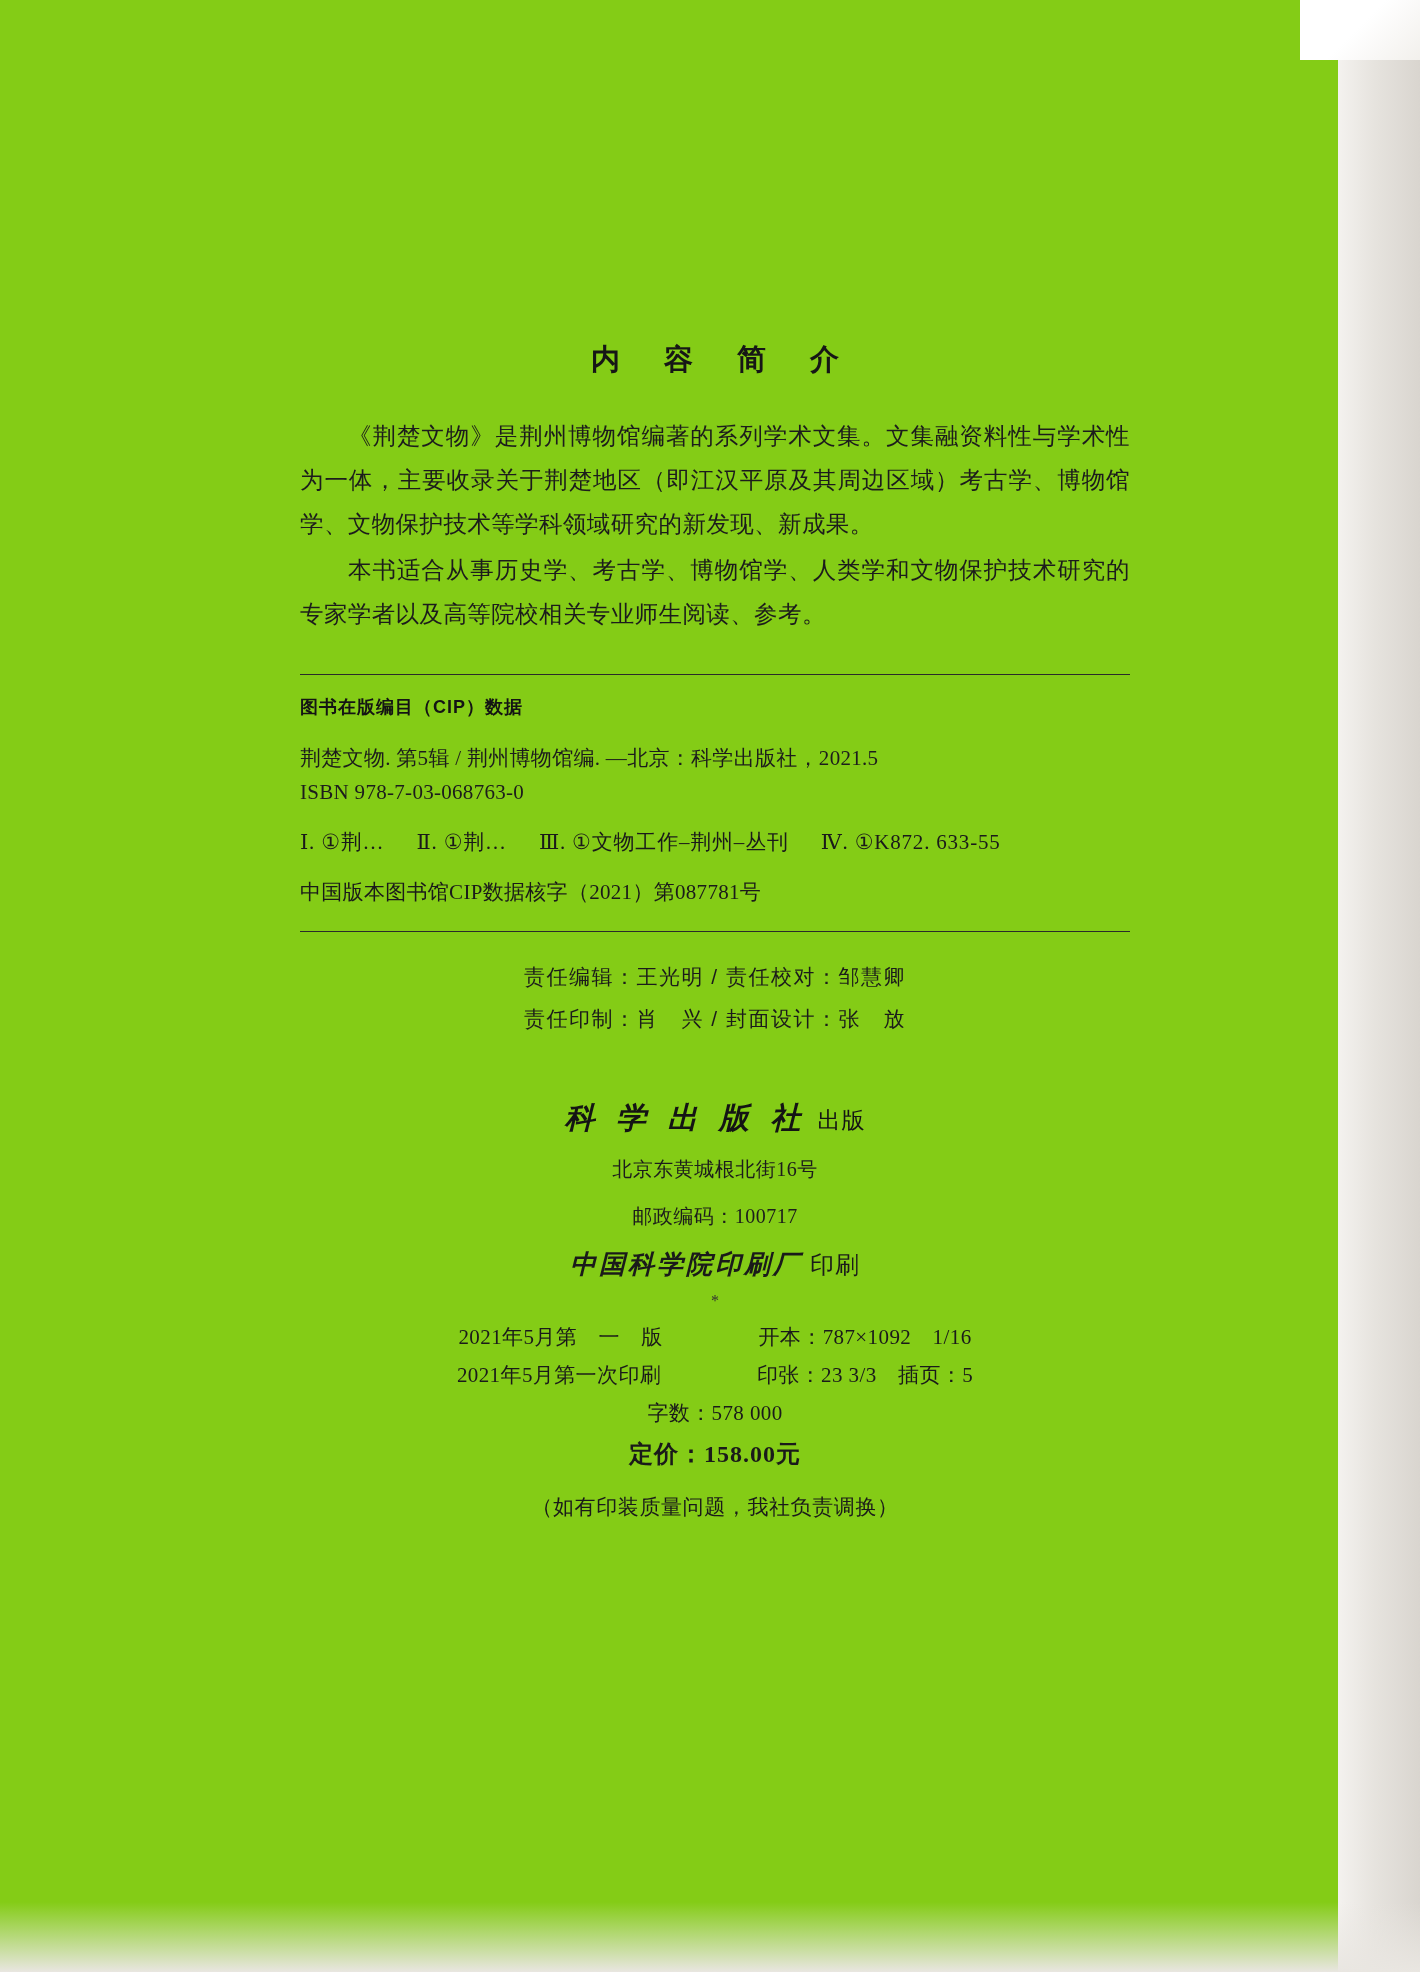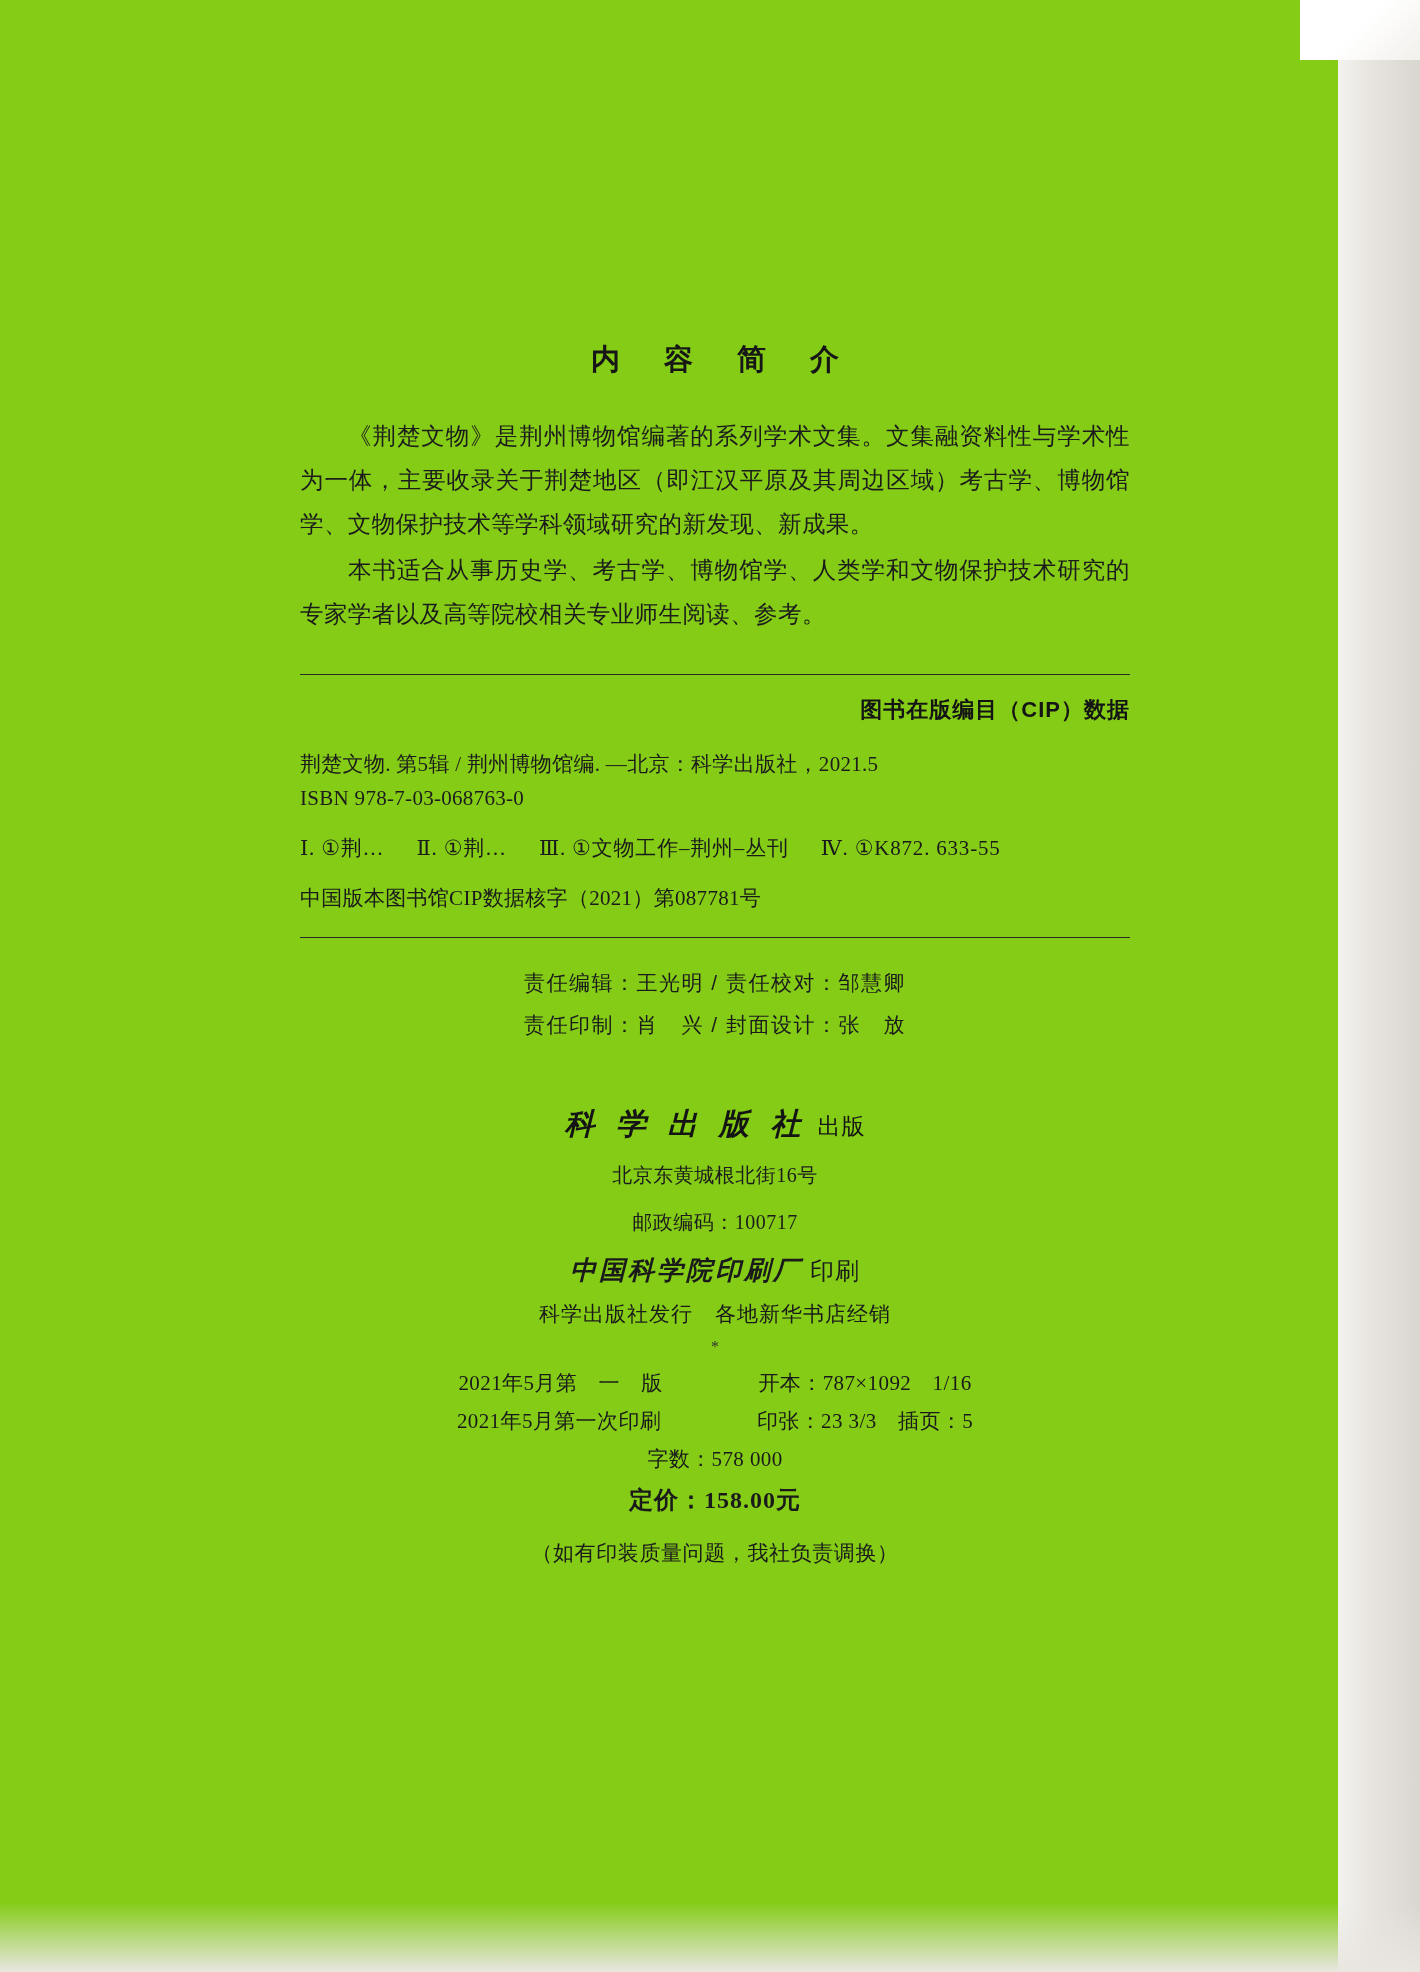--- a/index.html
+++ b/index.html
@@ -93,27 +93,26 @@
     margin: 0;
   }
   .rule-top { margin-top: 38px; }
   .rule-mid { margin-top: 22px; }
 
   
   .cip {
     padding-top: 20px;
   }
   .cip-title {
-    font-size: 22px;
+    font-size: 18px;
     font-weight: bold;
     font-family: "Liberation Sans", "DejaVu Sans", sans-serif;
     letter-spacing: 1px;
     margin-bottom: 22px;
     color: #141414;
-    text-align: right;
   }
   .cip-line {
     font-size: 21px;
     line-height: 34px;
     color: #1c1c1c;
     letter-spacing: 0.3px;
   }
   .cip-gap { height: 16px; }
   .cip-class {
     font-size: 21px;
@@ -267,21 +266,20 @@
 
     <div class="imprint">
       <div class="press-line">
         <span class="press-logo">科 学 出 版 社</span><span class="press-suffix">出版</span>
       </div>
       <div class="addr">北京东黄城根北街16号</div>
       <div class="addr">邮政编码：100717</div>
       <div class="printer">
         <span class="printer-logo">中国科学院印刷厂</span><span>印刷</span>
       </div>
-      <div class="distrib">科学出版社发行　各地新华书店经销</div>
       <div class="star">*</div>
     </div>
 
     <div class="specs">
       <div>
         <span class="col-a">2021年5月第　一　版</span><span class="col-b">开本：787×1092　1/16</span>
       </div>
       <div>
         <span class="col-a">2021年5月第一次印刷</span><span class="col-b">印张：23 3/3　插页：5</span>
       </div>

